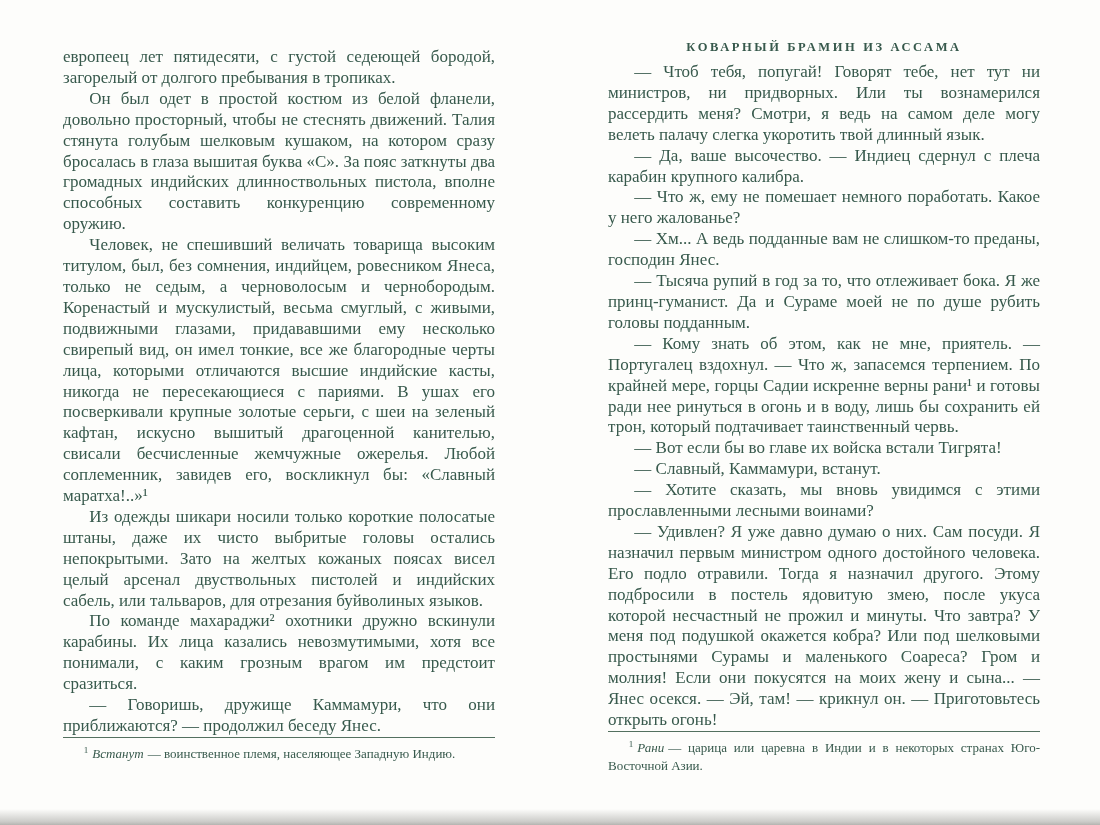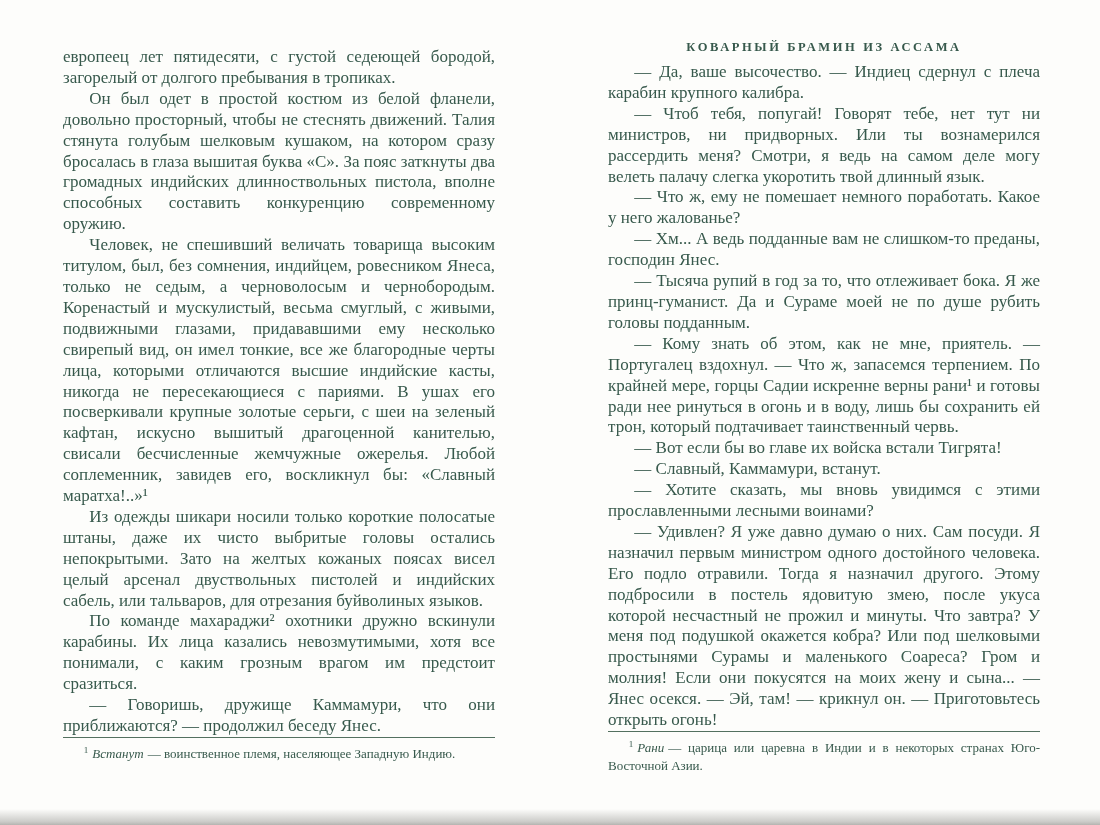--- a/index.html
+++ b/index.html
@@ -117,22 +117,22 @@
       <p class="footnote"><sup class="fn-marker">1</sup><span class="fn-term">Встанут</span><span class="fn-text">— воинственное племя, населяющее Западную Индию.</span></p>
     </div>
 
   </div>
 
   <div class="page page-right">
     <div class="running-head">КОВАРНЫЙ БРАМИН ИЗ АССАМА</div>
     <div class="head-rule"></div>
 
     <div class="body-text">
+      <p>— Чтоб тебя, попугай! Говорят тебе, нет тут ни министров, ни придворных. Или ты вознамерился рассердить меня? Смотри, я ведь на самом деле могу велеть палачу слегка укоротить твой длинный язык.</p>
       <p>— Да, ваше высочество. — Индиец сдернул с плеча карабин крупного калибра.</p>
-      <p>— Чтоб тебя, попугай! Говорят тебе, нет тут ни министров, ни придворных. Или ты вознамерился рассердить меня? Смотри, я ведь на самом деле могу велеть палачу слегка укоротить твой длинный язык.</p>
       <p>— Что ж, ему не помешает немного поработать. Какое у него жалованье?</p>
       <p>— Хм... А ведь подданные вам не слишком-то преданы, господин Янес.</p>
       <p>— Тысяча рупий в год за то, что отлеживает бока. Я же принц-гуманист. Да и Сураме моей не по душе рубить головы подданным.</p>
       <p>— Кому знать об этом, как не мне, приятель. — Португалец вздохнул. — Что ж, запасемся терпением. По крайней мере, горцы Садии искренне верны рани¹ и готовы ради нее ринуться в огонь и в воду, лишь бы сохранить ей трон, который подтачивает таинственный червь.</p>
       <p>— Вот если бы во главе их войска встали Тигрята!</p>
       <p>— Славный, Каммамури, встанут.</p>
       <p>— Хотите сказать, мы вновь увидимся с этими прославленными лесными воинами?</p>
       <p>— Удивлен? Я уже давно думаю о них. Сам посуди. Я назначил первым министром одного достойного человека. Его подло отравили. Тогда я назначил другого. Этому подбросили в постель ядовитую змею, после укуса которой несчастный не прожил и минуты. Что завтра? У меня под подушкой окажется кобра? Или под шелковыми простынями Сурамы и маленького Соареса? Гром и молния! Если они покусятся на моих жену и сына... — Янес осекся. — Эй, там! — крикнул он. — Приготовьтесь открыть огонь!</p>
     </div>
 

